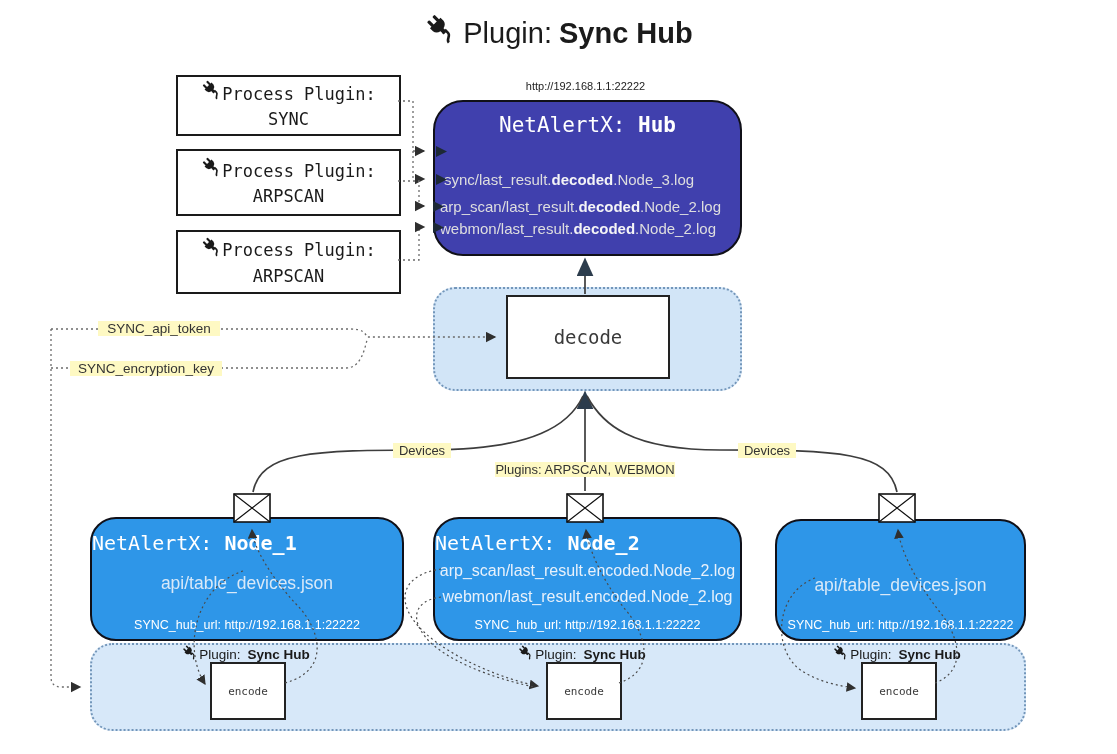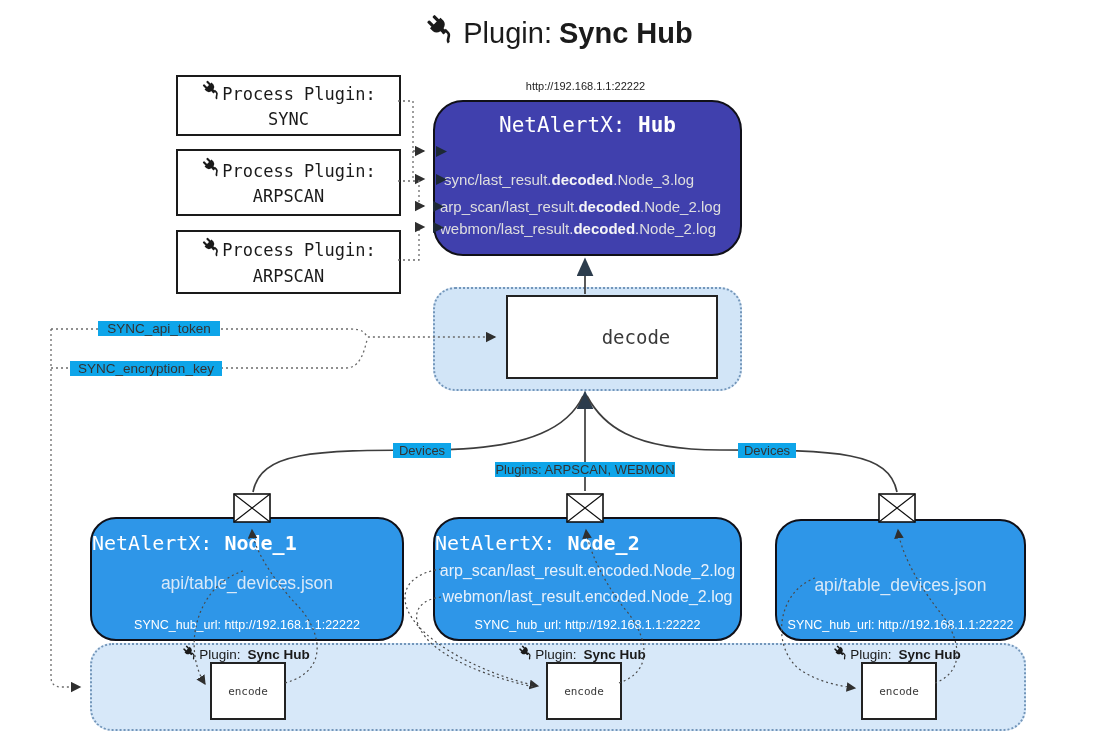--- a/index.html
+++ b/index.html
@@ -26,21 +26,21 @@
   
   .softbox{background:#d2e5f7;border:2px dotted #7396ba;border-radius:22px;}
   .opbox{background:#fff;border:2px solid #222;display:flex;align-items:center;justify-content:center;color:#3a3a3a;}
   
   .node{background:#2e96e8;border:2px solid #101018;border-radius:26px;color:#fff;}
   .node-title{position:absolute;left:0;top:12px;width:100%;text-align:left;font-size:20px;color:#fff;}
   .name-b{font-weight:700;}
   .node-file{position:absolute;left:0;width:100%;text-align:center;color:#d9e9f8;white-space:nowrap;}
   .node-url{position:absolute;left:0;bottom:7px;width:100%;text-align:center;font-size:12.5px;color:#fff;}
   
-  .lbl{background:#0ea5e9;color:#333;font-size:13px;text-align:center;white-space:nowrap;}
+  .lbl{background:#fef9c3;color:#333;font-size:13px;text-align:center;white-space:nowrap;}
   .bandlbl{display:flex;align-items:center;justify-content:center;gap:3px;
            font-size:13.5px;color:#1a1a1a;white-space:nowrap;}
   .bandlbl .bp{font-weight:400;margin-right:4px;}
   .bandlbl .bn{font-weight:700;}
   svg.overlay{position:absolute;left:0;top:0;pointer-events:none;}
   .plug{display:inline-block;}
 </style>
 </head>
 <body>
 
@@ -104,21 +104,21 @@
     </div>
     <div class="hub-file" style="top:69px;">
       <span>sync/last_result.</span><b>decoded</b><span>.Node_3.log</span></div>
     <div class="hub-file" style="top:96px;left:5px;">
       <span>arp_scan/last_result.</span><b>decoded</b><span>.Node_2.log</span></div>
     <div class="hub-file" style="top:118px;left:5px;">
       <span>webmon/last_result.</span><b>decoded</b><span>.Node_2.log</span></div>
   </div>
 
   <div class="abs softbox" style="left:433px;top:287px;width:305px;height:100px;"></div>
-  <div class="abs opbox mono" style="left:506px;top:295px;width:160px;height:80px;font-size:19px;padding-left:48px;">
+  <div class="abs opbox mono" style="left:506px;top:295px;width:160px;height:80px;font-size:19px;">
     <span>decode</span>
   </div>
 
   <div class="abs node" style="left:90px;top:517px;width:310px;height:120px;">
     <div class="node-title mono">
       <span>NetAlertX: </span><span class="name-b">Node_1</span></div>
     <div class="node-file" style="top:54px;font-size:17.5px;">api/table_devices.json</div>
     <div class="node-url">SYNC_hub_url: http://192.168.1.1:22222</div>
   </div>
   <div class="abs node" style="left:433px;top:517px;width:305px;height:120px;">

